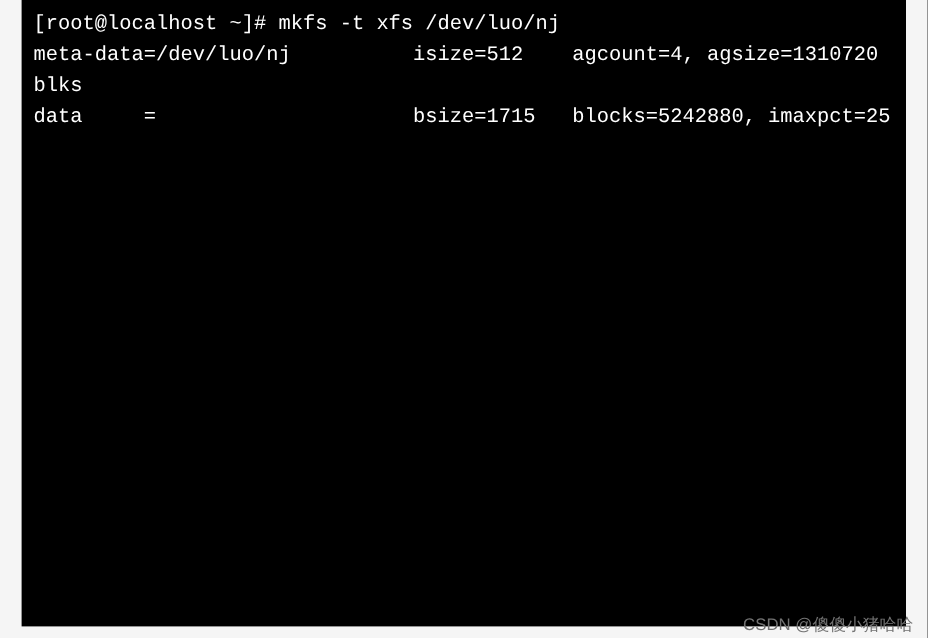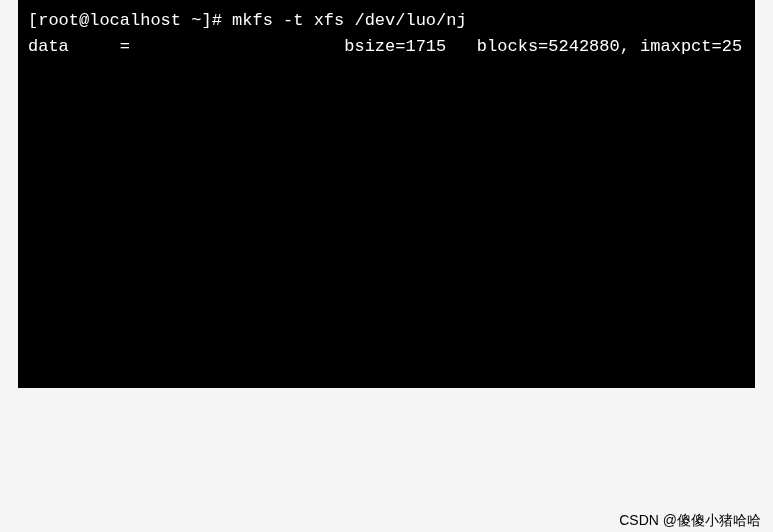--- a/index.html
+++ b/index.html
@@ -12,44 +12,45 @@
       height: 532px;
       background: #f5f5f5;
       position: relative;
       font-family: "Courier New", monospace;
     }
     .terminal {
       position: absolute;
       left: 18px;
       top: 0;
       width: 737px;
-      height: 388px;
+      height: 522px;
       background: #000000;
       color: #ffffff;
       padding: 8px 10px;
       font-size: 17px;
       line-height: 1.53;
       overflow: hidden;
       font-weight: 500;
     }
     .terminal-line {
       white-space: pre-wrap;
       word-break: break-all;
     }
     .watermark {
       position: absolute;
       right: 12px;
       bottom: 2px;
-      color: #000000;
+      color: #737373;
       font-family: Arial, sans-serif;
       font-size: 14px;
       pointer-events: none;
     }
   </style>
 </head>
 <body>
 
 <div class="terminal">
   <div class="terminal-line">[root@localhost ~]# mkfs -t xfs /dev/luo/nj</div>
+  <div class="terminal-line">meta-data=/dev/luo/nj          isize=512    agcount=4, agsize=1310720 blks</div>
   <div class="terminal-line">data     =                     bsize=1715   blocks=5242880, imaxpct=25</div>
 </div>
 
 <div class="watermark">CSDN @傻傻小猪哈哈</div>
 
 </body></html>

